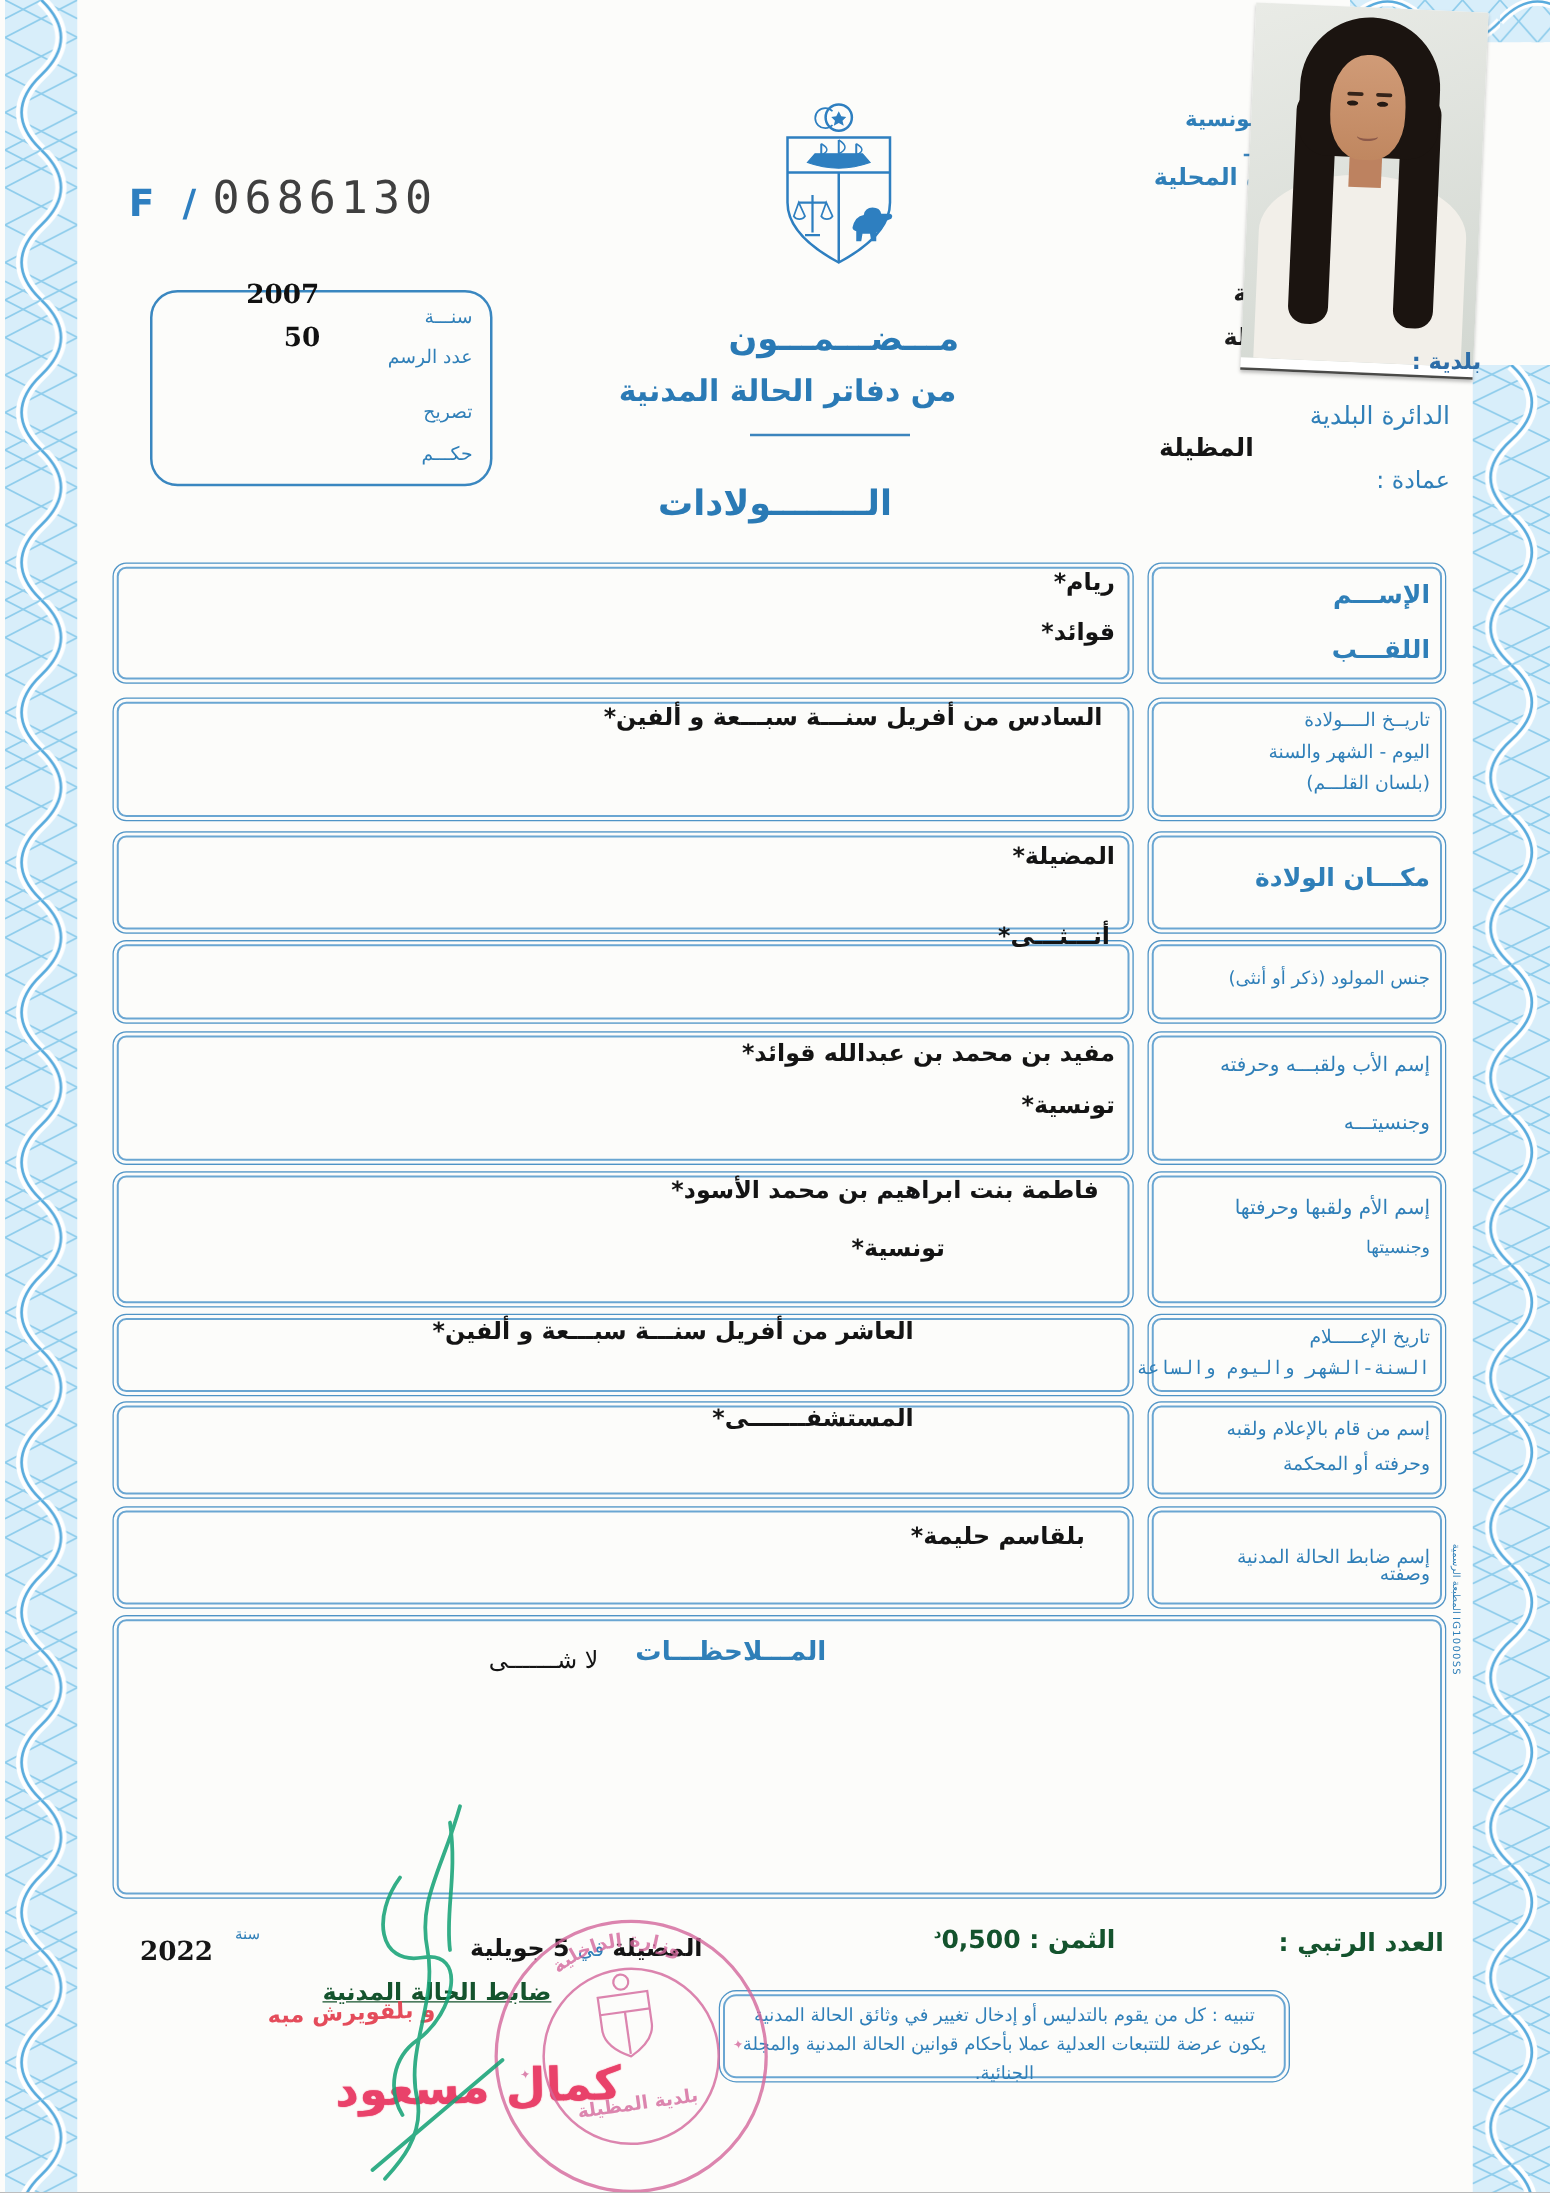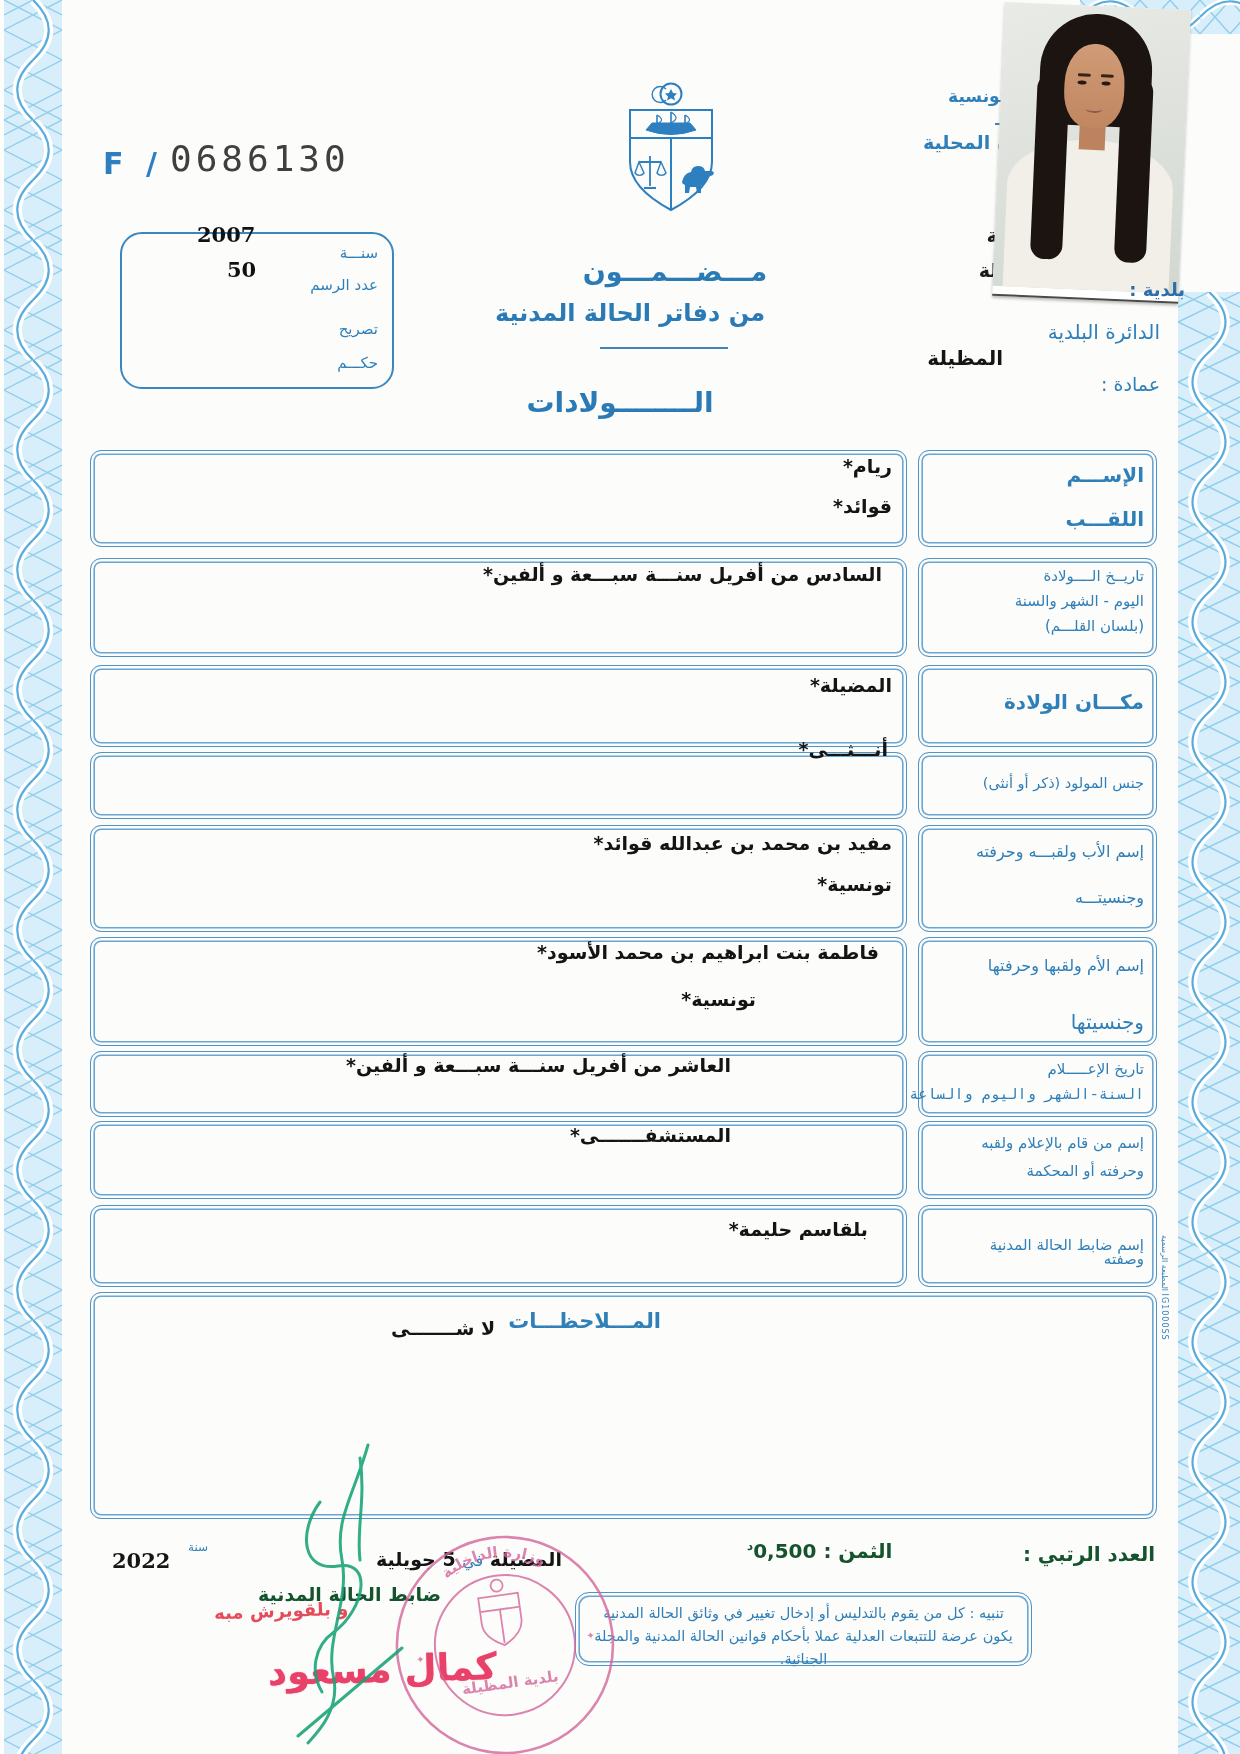--- a/index.html
+++ b/index.html
@@ -220,21 +220,21 @@
     <span class="lbl" style="top:16px;font-size:16px;">إسم الأب ولقبـــه وحرفته</span>
     <span class="lbl" style="top:62px;font-size:16px;">وجنسيتـــه</span>
   </div>
 
   <div class="box vbox r6">
     <span class="val" style="top:3px;right:27px;">فاطمة بنت ابراهيم بن محمد الأسود*</span>
     <span class="val" style="top:50px;right:150px;">تونسية*</span>
   </div>
   <div class="box lbox r6">
     <span class="lbl" style="top:18px;font-size:16px;">إسم الأم ولقبها وحرفتها</span>
-    <span class="lbl" style="top:72px;font-size:20px;">وجنسيتها</span>
+    <span class="lbl" style="top:52px;font-size:14px;">وجنسيتها</span>
   </div>
 
   <div class="box vbox r7">
     <span class="val" style="top:2px;right:175px;margin-left:45px;">العاشر من أفريل سنـــة سبـــعة و ألفين*</span>
   </div>
   <div class="box lbox r7">
     <span class="lbl" style="top:8px;">تاريخ الإعـــــلام</span>
     <span class="lbl" style="top:33px;font-family:Liberation Mono, monospace;">السنة-الشهر واليوم والساعة</span>
   </div>
 
@@ -249,32 +249,32 @@
   <div class="box vbox r9">
     <span class="val" style="top:12px;right:38px;">بلقاسم حليمة*</span>
   </div>
   <div class="box lbox r9">
     <span class="lbl" style="top:30px;">إسم ضابط الحالة المدنية</span>
     <span class="lbl" style="top:44px;">وصفته</span>
   </div>
 
   <div class="box rem">
     <span class="abs blue rtl nowrap" style="right:495px;top:16px;font-size:21px;font-weight:700;">المـــلاحظـــات</span>
-    <span class="abs rtl nowrap" style="left:300px;top:24px;font-size:19px;font-weight:700;color:#141414;">لا شـــــــى</span>
+    <span class="abs rtl nowrap" style="left:300px;top:24px;font-size:19px;font-weight:400;color:#141414;">لا شـــــــى</span>
   </div>
   <span class="abs printer">المطبعة الرسمية IG1000SS</span>
 
   <span class="abs f-blue-bold" style="right:85px;top:1542px;">العدد الرتبي :</span>
   <span class="abs f-blue-bold" style="left:747px;top:1539px;"><span>الثمن : 0,500</span><sup style="font-size:12px;">د</sup></span>
   <span class="abs blue" style="left:188px;top:1540px;font-size:12px;">سنة</span>
   <span class="abs" style="left:112px;top:1548px;font-family:'DejaVu Serif',serif;font-weight:700;font-size:21px;">2022</span>
 
   <span class="abs rtl nowrap" style="right:678px;top:1548px;font-size:19px;font-weight:700;color:#141414;"><span>المضيلة</span>​ <span class="blue" style="font-size:16px;font-weight:400;">في</span> <span>5 جويلية</span></span>
 
-  <span class="abs f-blue-bold" style="left:258px;top:1583px;font-size:19px;">ضابط الحالة المدنية</span>
+  <span class="abs f-blue-bold" style="left:258px;top:1583px;font-size:19px;text-decoration:underline;">ضابط الحالة المدنية</span>
   <span class="abs red-frag">و بلقويرش مبه</span>
   <span class="abs officer-name">كمال مسعود</span>
 
   <div class="box notice">
     <div class="notice-text">تنبيه : كل من يقوم بالتدليس أو إدخال تغيير في وثائق الحالة المدنية يكون عرضة للتتبعات العدلية عملا بأحكام قوانين الحالة المدنية والمجلة الجنائية.</div>
   </div>
 
   <svg class="abs" style="left:393px;top:1533px;opacity:.8;transform:rotate(-8deg);" width="225" height="225" viewBox="0 0 225 225">
     <defs>
       <path id="arcT" d="M 24,112 A 88,88 0 0 1 200,112"></path>

